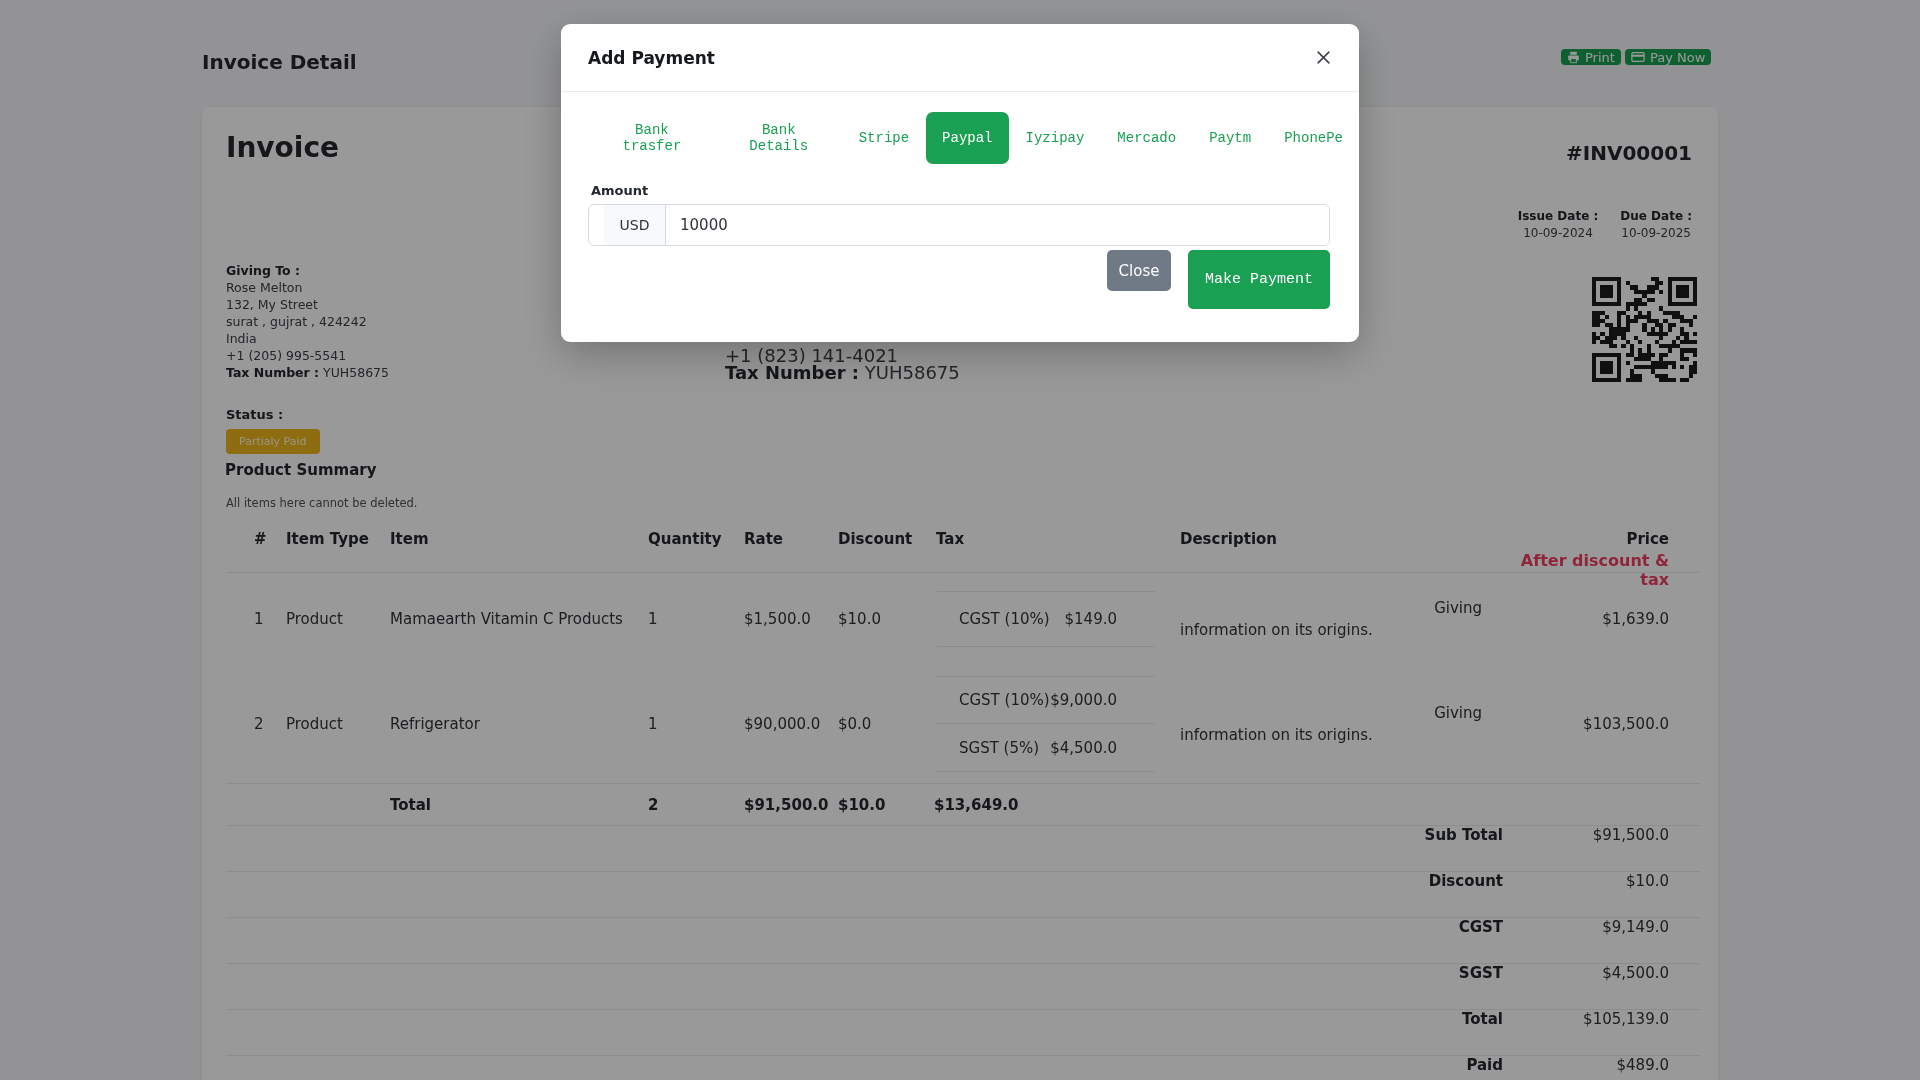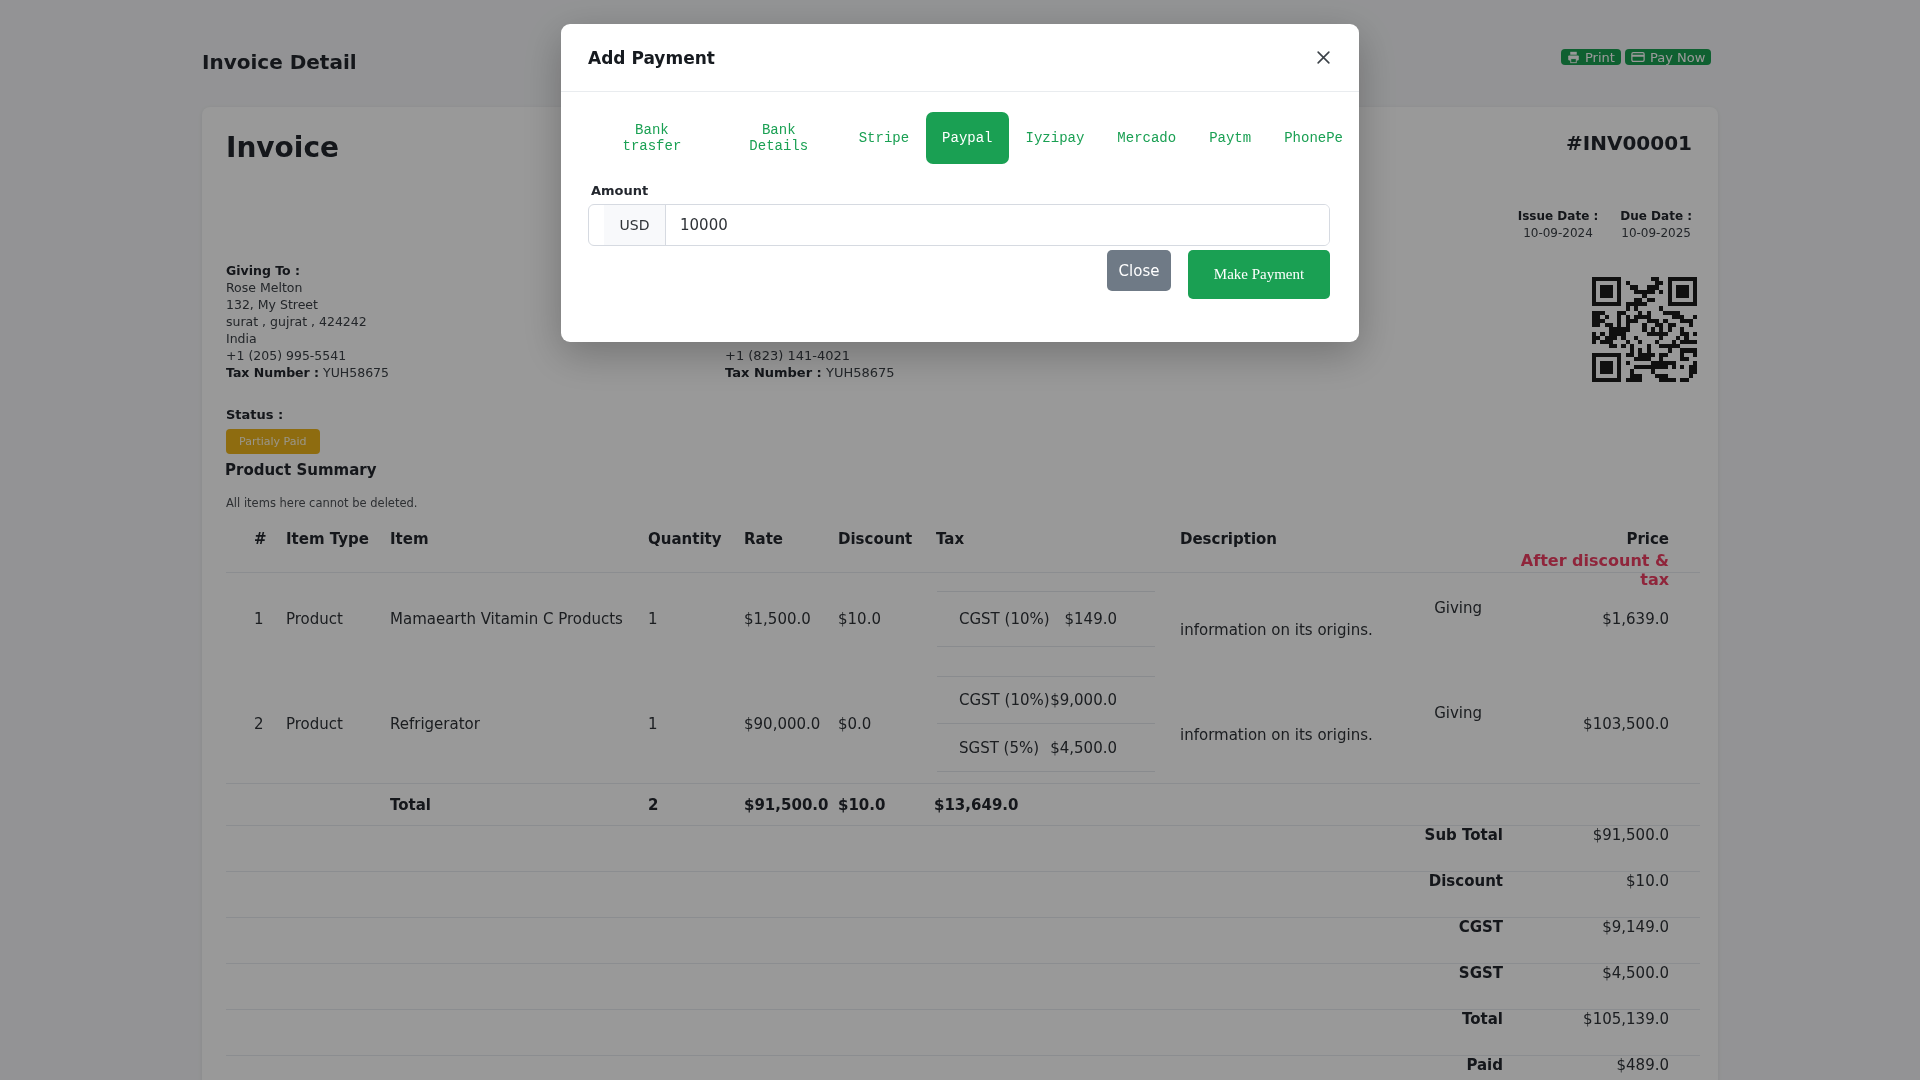--- a/index.html
+++ b/index.html
@@ -16,28 +16,28 @@
     padding:0 6px; font-family:inherit; cursor:pointer;
   }
   .hbtn.print { left:1561px; }
   .hbtn.pay  { left:1625px; }
   
   .card {
     position:absolute; left:202px; top:107px; width:1516px; height:1200px;
     background:#fff; border-radius:8px; box-shadow:0 1px 4px rgba(20,25,35,.08);
   }
   .invoice-heading { position:absolute; left:24px; top:24px; margin:0; font-size:28px; font-weight:600; color:#23272e; }
-  .invoice-number  { position:absolute; right:26px; top:24px; font-size:20px; font-weight:700; color:#23272e; }
+  .invoice-number  { position:absolute; right:26px; top:34px; font-size:20px; font-weight:700; color:#23272e; }
   .dates { position:absolute; right:26px; top:102px; display:flex; gap:22px; text-align:center; }
   .date-label { font-size:12px; font-weight:700; color:#23272e; }
   .date-value { font-size:12px; color:#3b4046; margin-top:3px; }
   .qr-box { position:absolute; right:21px; top:170px; width:105px; height:105px; }
   .billed { position:absolute; left:24px; top:155px; font-size:12.5px; line-height:17px; color:#3b4046; }
   .bold-lbl { font-weight:700; color:#23272e; }
-  .ship { position:absolute; left:523px; top:240px; font-size:13px; line-height:17px; color:#3b4046; }
+  .ship { position:absolute; left:523px; top:240px; font-size:18px; line-height:17px; color:#3b4046; }
   .status-wrap { position:absolute; left:24px; top:300px; }
   .status-label { font-size:13px; font-weight:700; color:#23272e; }
   .status-badge {
     display:inline-block; margin-top:7px; padding:6px 13px; font-size:11px;
     background:#edb41b; color:#fff8e1; border-radius:4px;
   }
   .psum-title { position:absolute; left:23px; top:354px; font-size:15px; font-weight:600; color:#23272e; }
   .psum-sub   { position:absolute; left:24px; top:389px; font-size:11.5px; color:#4d5156; }
   
   .tablewrap { position:absolute; left:24px; top:420px; width:1474px; font-size:15px; }
@@ -74,21 +74,21 @@
     background:none; border:none; font-family:Liberation Mono, monospace; font-size:14px; color:#1aa053;
     padding:10px 16px; border-radius:7px; cursor:pointer;
   }
   .ptab.active { background:#1aa053; color:#fff; }
   .amount-label { margin:19px 0 6px 30px; font-size:13px; font-weight:700; color:#23272e; }
   .input-group { margin-left:27px; width:742px; height:42px; display:flex; border:1px solid #d6dae1; border-radius:6px; overflow:hidden;padding-left:15px; }
   .currency { width:62px; background:#f8f9fb; border-right:1px solid #d6dae1; display:flex; align-items:center; justify-content:center; font-size:14px; color:#2f3338; }
   .amount-input { flex:1; border:none; outline:none; padding:0 14px; font-size:15px; color:#2f3338; font-family:inherit; background:#fff; }
   .modal-footer { position:absolute; right:29px; top:226px; display:flex; gap:17px; }
   .btn-close { width:64px; height:41px; background:#6f7a86; color:#fff; border:none; border-radius:5px; font-size:15px; font-family:inherit; cursor:pointer; }
-  .btn-make { width:142px; height:49px; background:#1aa053; color:#fff; border:none; border-radius:5px; font-size:15px; font-family:Liberation Serif, serif; cursor:pointer; }
+  .btn-make { width:142px; height:59px; background:#1aa053; color:#fff; border:none; border-radius:5px; font-size:15px; font-family:Liberation Mono, monospace; cursor:pointer; }
 </style>
 </head>
 <body>
 
 <div>
   <div class="page-title">Invoice Detail</div>
 
   <button class="hbtn print">
     <span style="line-height:0;">
       <svg width="13" height="13" viewBox="0 0 16 16">

